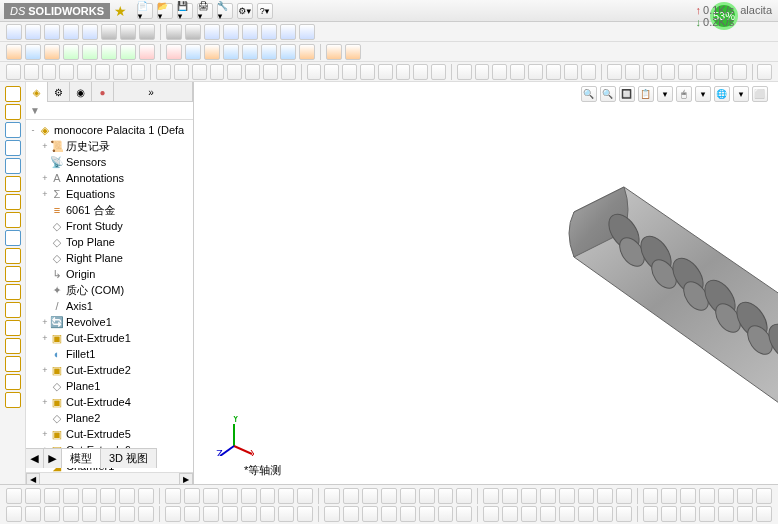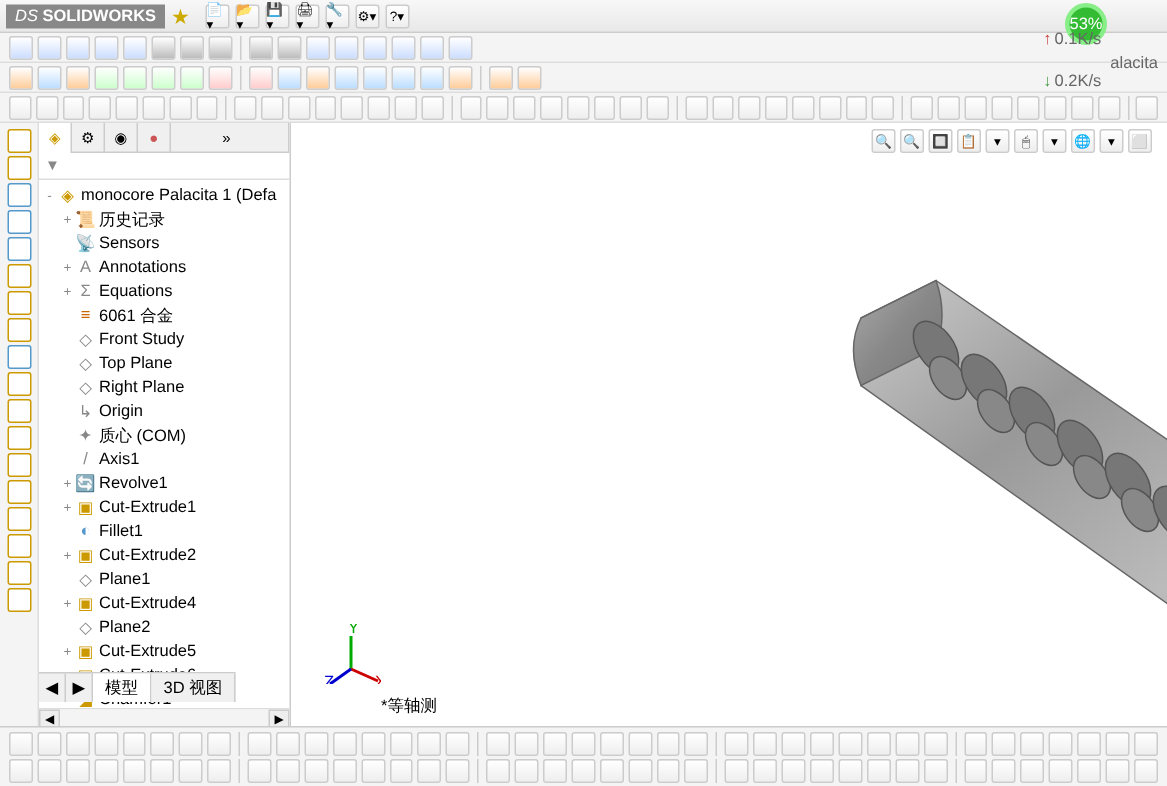--- a/index.html
+++ b/index.html
@@ -26,21 +26,21 @@
 .tree-tab.active { background: #fff; }
 .tree-filter { height: 18px; border-bottom: 1px solid #ddd; display: flex; align-items: center; padding: 0 4px; font-size: 10px; color: #888; }
 .tree-body { flex: 1; overflow: auto; padding: 2px; }
 .tree-node { display: flex; align-items: center; height: 16px; cursor: default; white-space: nowrap; }
 .tree-exp { width: 10px; text-align: center; color: #888; font-size: 9px; }
 .tree-icon { width: 14px; display: flex; align-items: center; justify-content: center; }
 .tree-label { padding-left: 2px; }
 .viewport { flex: 1; background: #fff; position: relative; }
 .vp-toolbar { position: absolute; top: 4px; right: 10px; display: flex; gap: 3px; }
 .triad { position: absolute; left: 20px; bottom: 30px; width: 40px; height: 40px; }
-.view-label { position: absolute; left: 60px; bottom: 8px; font-size: 11px; }
+.view-label { position: absolute; left: 50px; bottom: 8px; font-size: 11px; }
 .bottom-tabs { position: absolute; bottom: 56px; left: 26px; height: 20px; display: flex; background: #f0f0f0; border-top: 1px solid #ccc; z-index: 5; }
 .bt-arrow { width: 18px; border-right: 1px solid #ccc; display: flex; align-items: center; justify-content: center; }
 .bt-tab { padding: 0 8px; border-right: 1px solid #ccc; display: flex; align-items: center; background: #f0f0f0; }
 .bt-tab.active { background: #fff; }
 .status-toolbar { position: absolute; bottom: 0; left: 0; right: 0; height: 40px; background: #f4f4f4; border-top: 1px solid #ccc; padding: 2px 6px; }
 .st-row { display: flex; gap: 3px; align-items: center; height: 18px; }
 .tree-scroll { height: 14px; border-top: 1px solid #ddd; display: flex; }
 .scroll-btn { width: 14px; background: #eee; border: 1px solid #ccc; display: flex; align-items: center; justify-content: center; font-size: 8px; }
 .scroll-track { flex: 1; background: #f4f4f4; }
 svg.part-svg { position: absolute; left: 180px; top: 20px; }
@@ -65,21 +65,21 @@
   </div>
 </div>
 
 <div class="badge">
     <span>53%</span>
   </div>
 <div class="net-info">
   <div>
       <span class="arr-up">↑</span>
       <span>0.1K/s</span>
-      <span style="margin-left:4px;margin-top:32px;">alacita</span>
+      <span style="margin-left:4px;">alacita</span>
     </div>
   <div>
       <span class="arr-dn">↓</span>
       <span>0.2K/s</span>
     </div>
 </div>
 
 <div class="toolbar" id="tb1">
     <div class="tb-btn" style="background: linear-gradient(rgb(255, 255, 255), rgb(204, 221, 255));"></div>
     <div class="tb-btn" style="background: linear-gradient(rgb(255, 255, 255), rgb(204, 221, 255));"></div>

